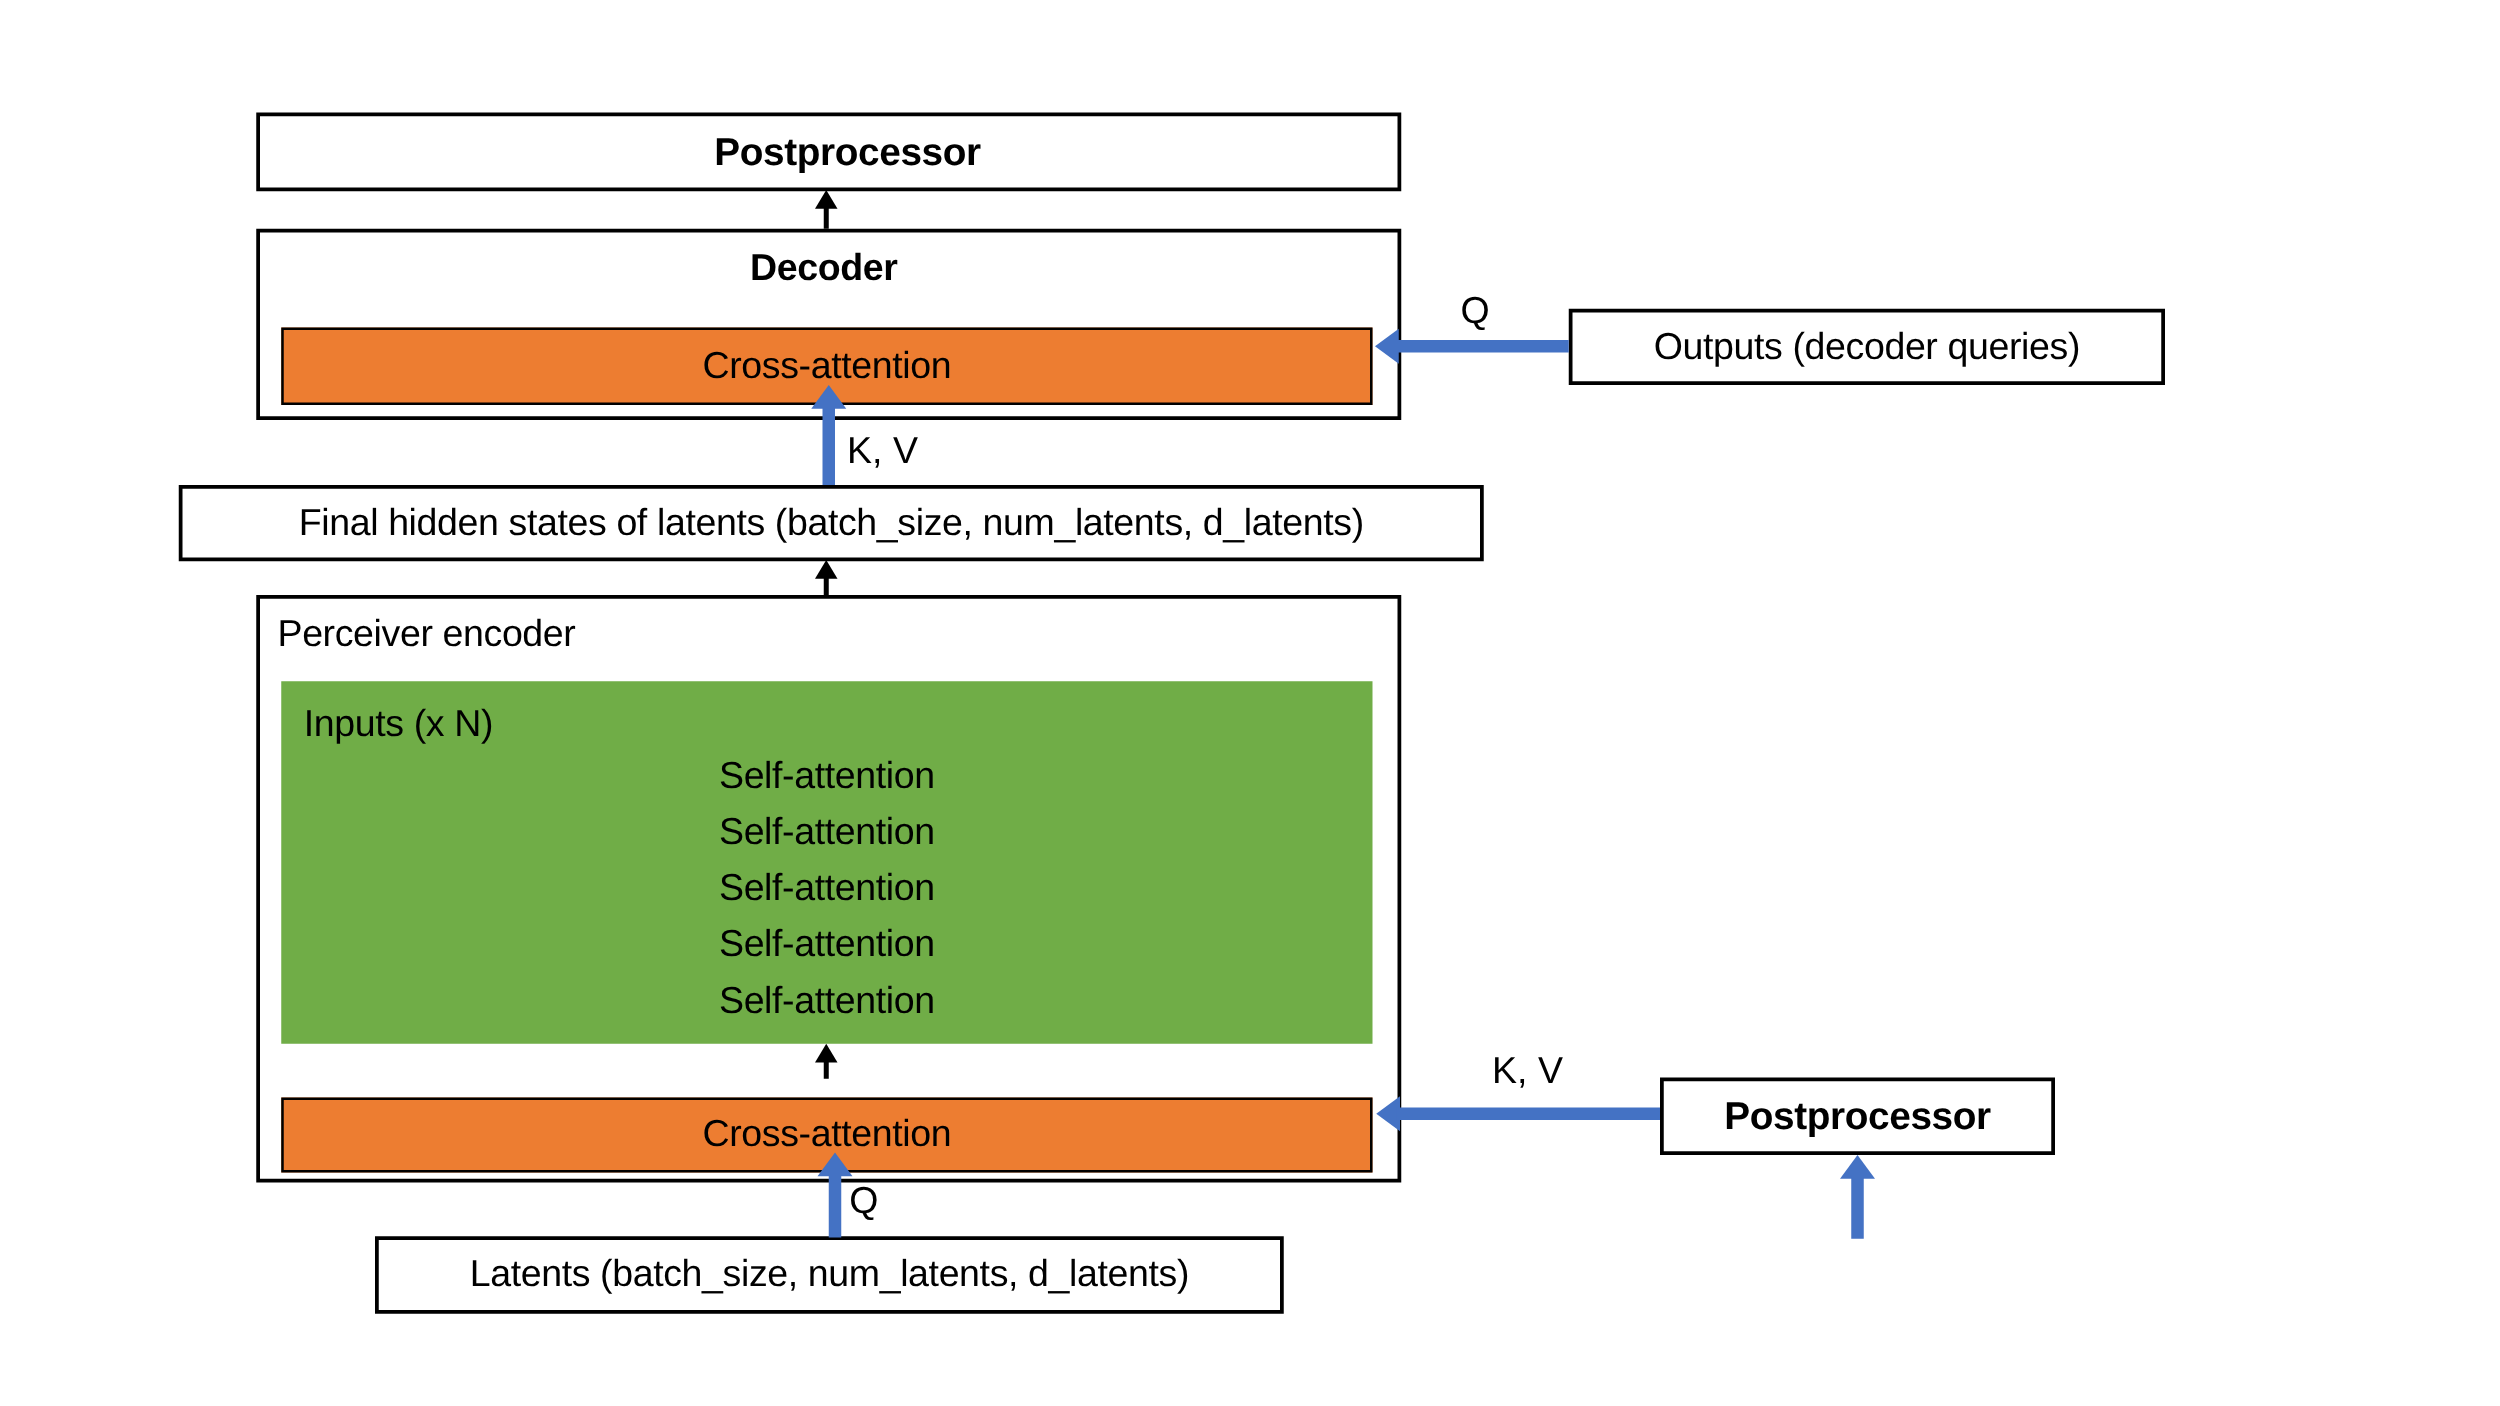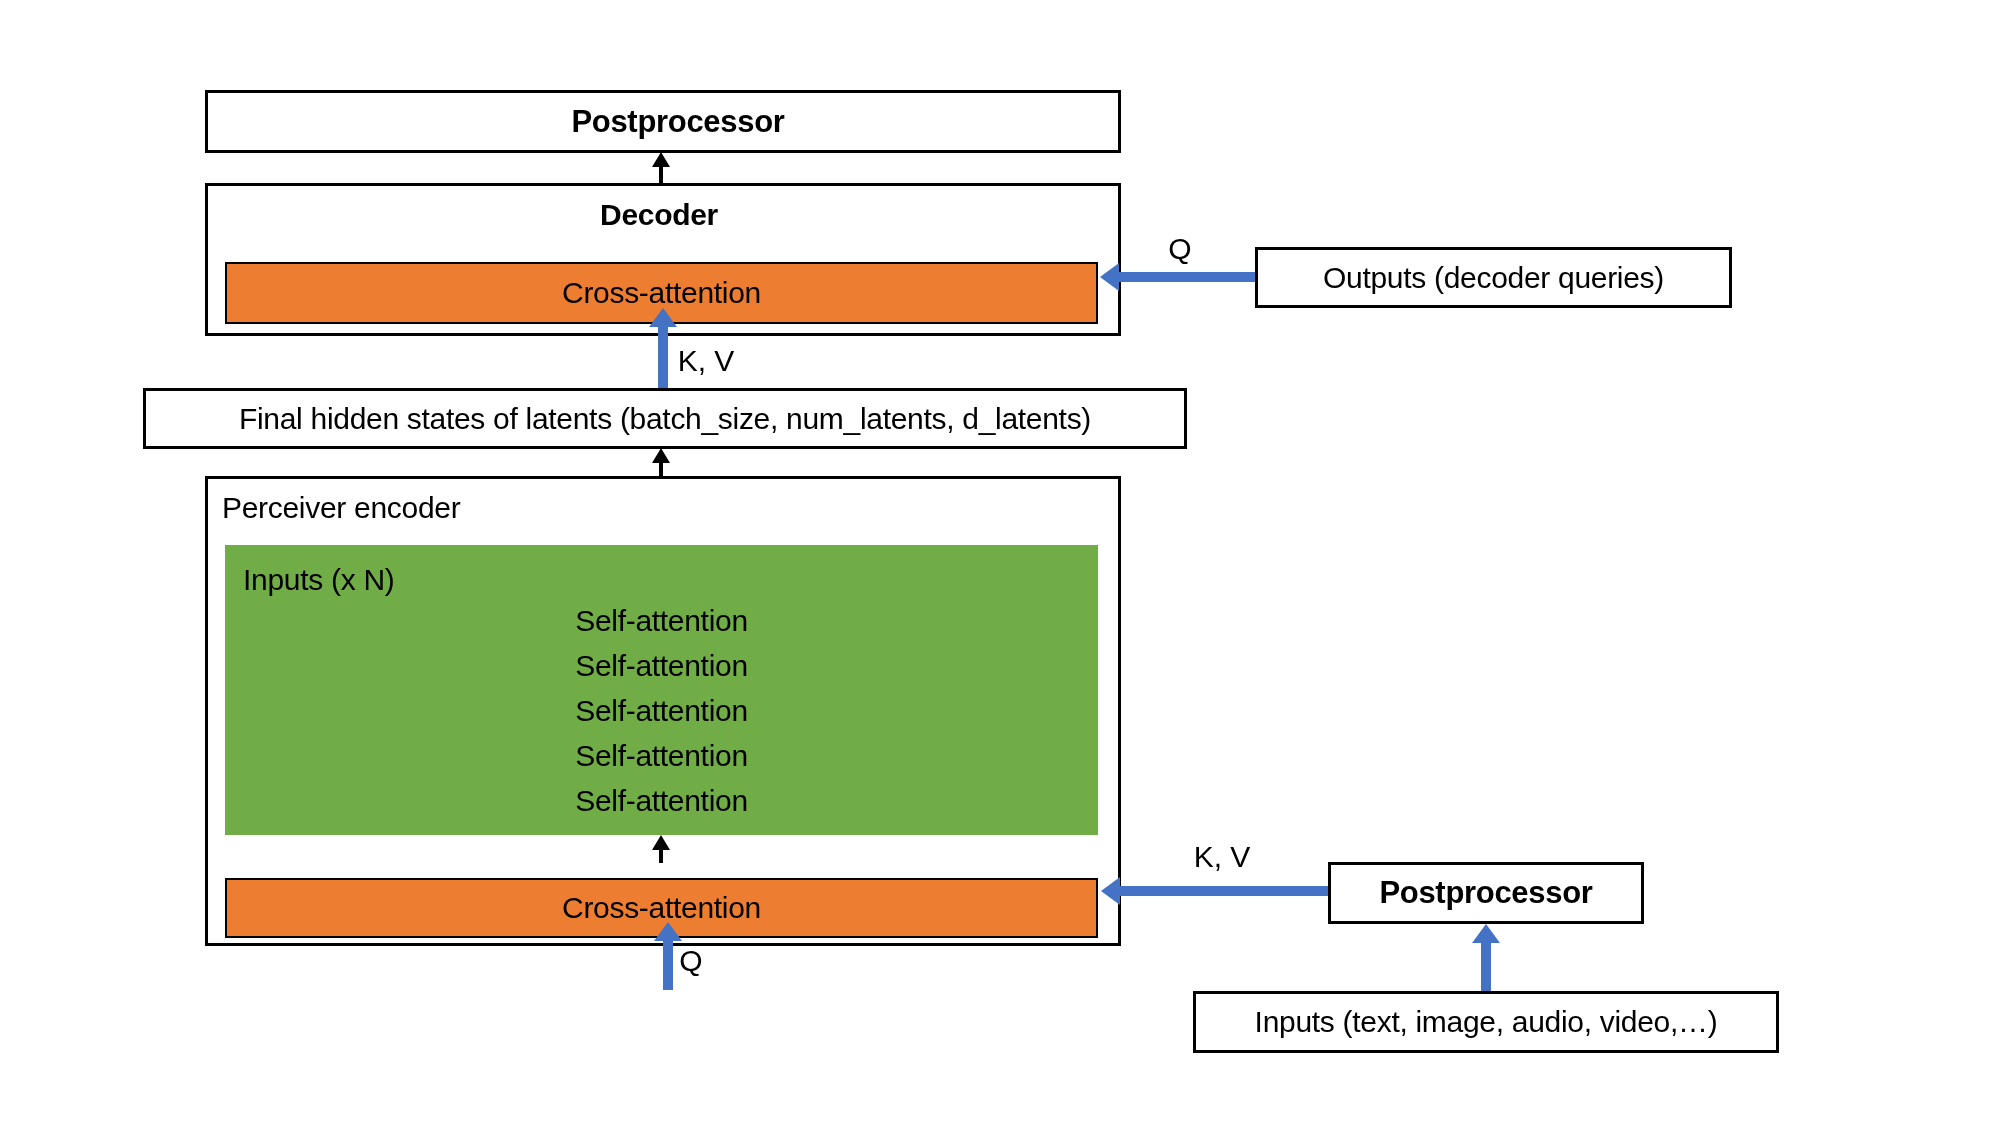--- a/index.html
+++ b/index.html
@@ -103,28 +103,28 @@
     <div>Self-attention</div>
     <div>Self-attention</div>
     <div>Self-attention</div>
     <div>Self-attention</div>
   </div>
 
   <div class="fillbox orange" style="left:225px;top:862px;width:873px;height:60px;">
     <span>Cross-attention</span>
   </div>
 
+  <div class="box" style="left:300px;top:989px;width:727px;height:62px;">
+    <span>Latents (batch_size, num_latents, d_latents)</span>
+  </div>
 
   <div class="box bold" style="left:1328px;top:862px;width:316px;height:62px;">
     <span>Postprocessor</span>
   </div>
 
-  <div class="box" style="left:1193px;top:991px;width:586px;height:62px;">
-    <span>Inputs (text, image, audio, video,…)</span>
-  </div>
 
   <div class="abs" style="left:650px;top:152px;width:22px;height:31px;">
     <div class="head-up-black" style="left:2px;top:0;"></div>
     <div class="shaft-v-black" style="left:9px;top:13px;height:18px;"></div>
   </div>
 
   <div class="abs" style="left:650px;top:448px;width:22px;height:29px;">
     <div class="head-up-black" style="left:2px;top:0;"></div>
     <div class="shaft-v-black" style="left:9px;top:13px;height:16px;"></div>
   </div>

